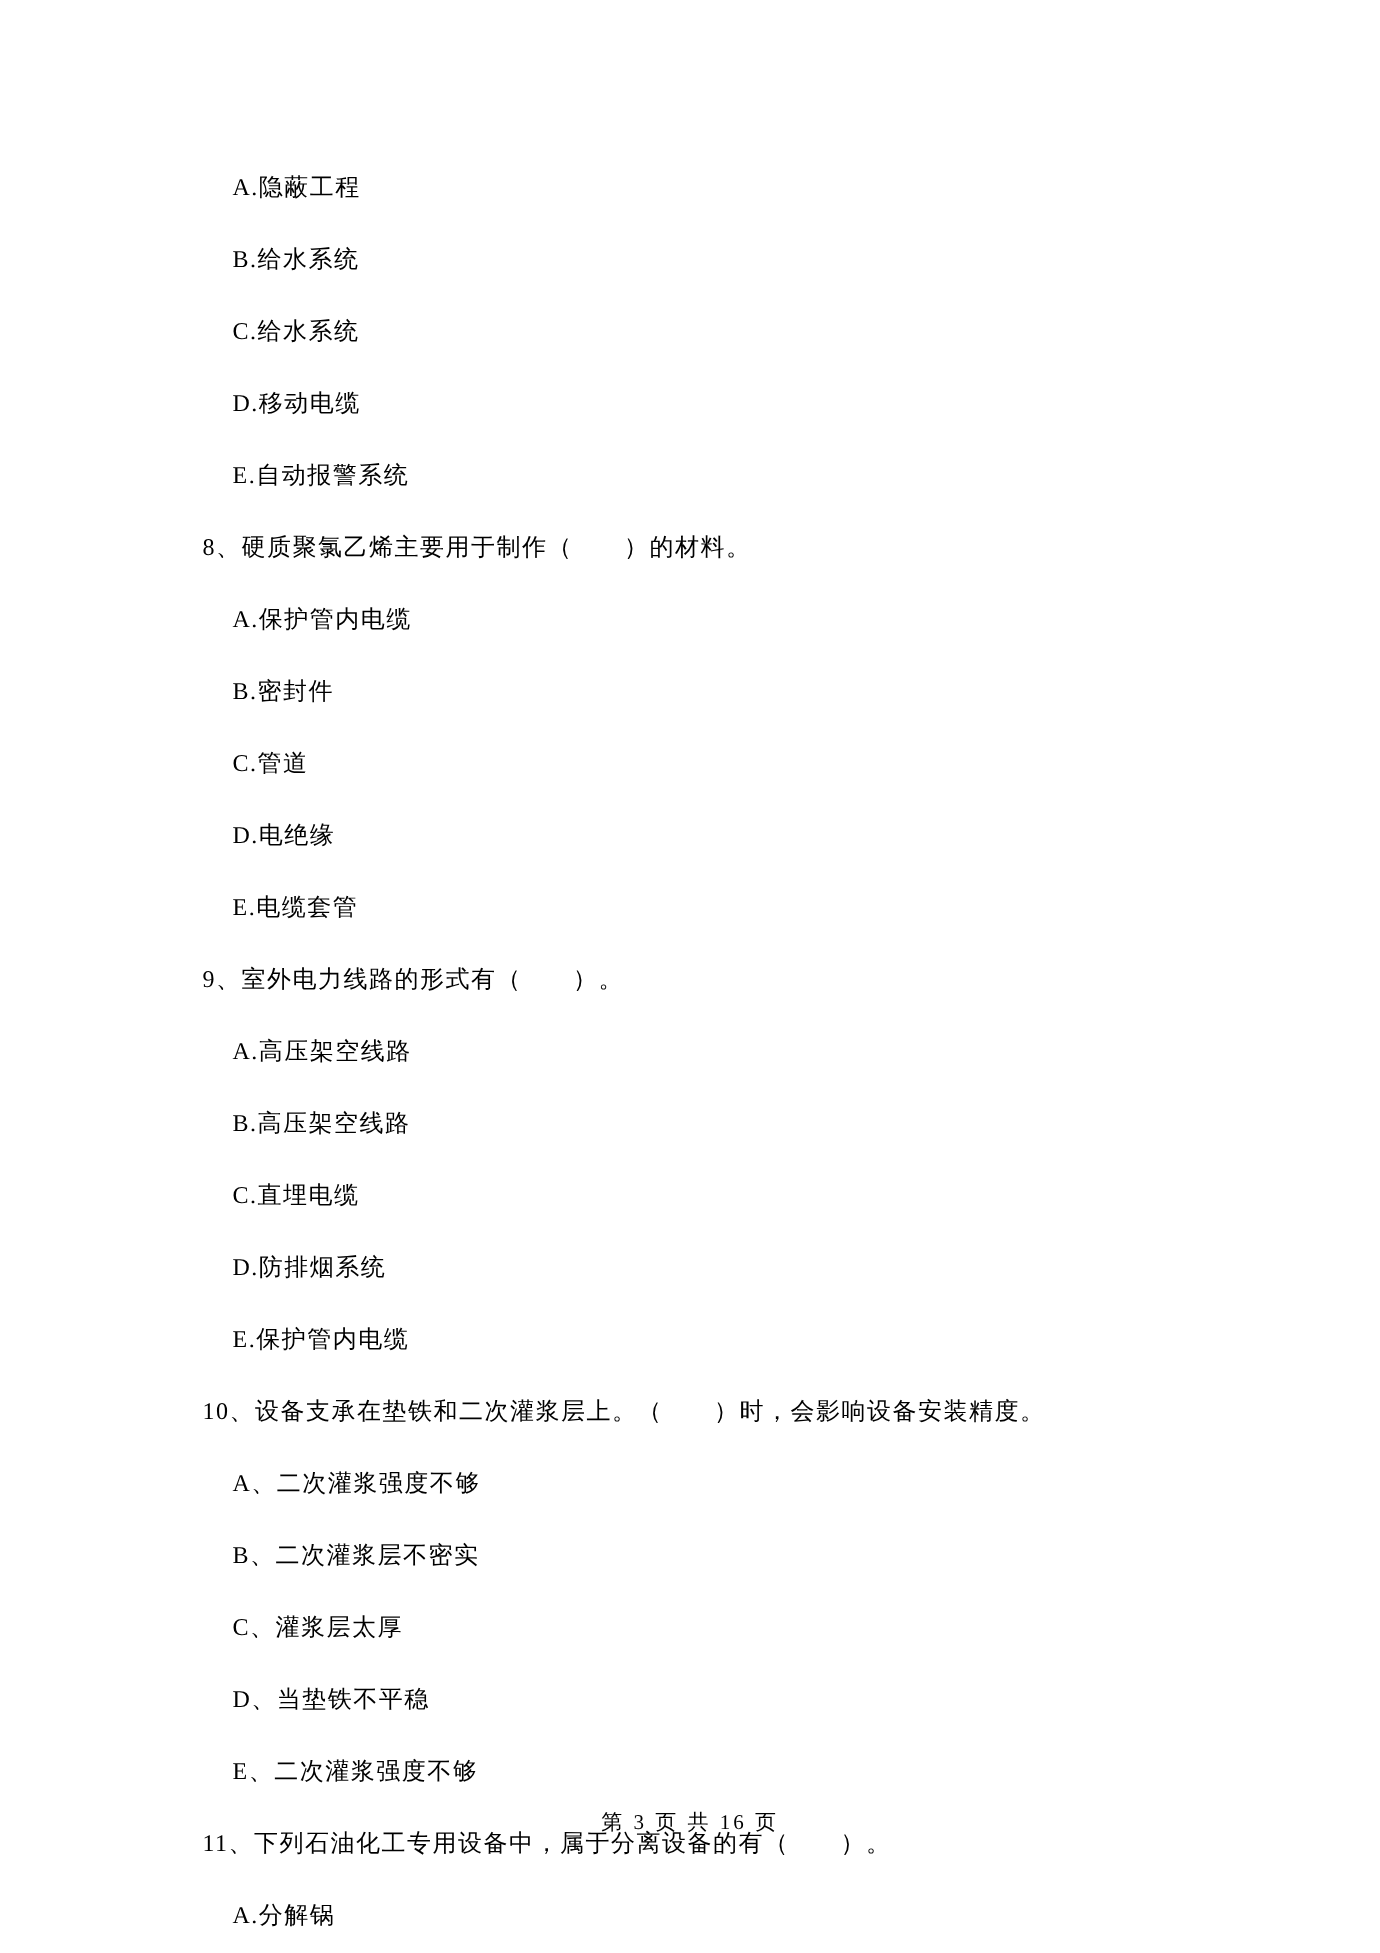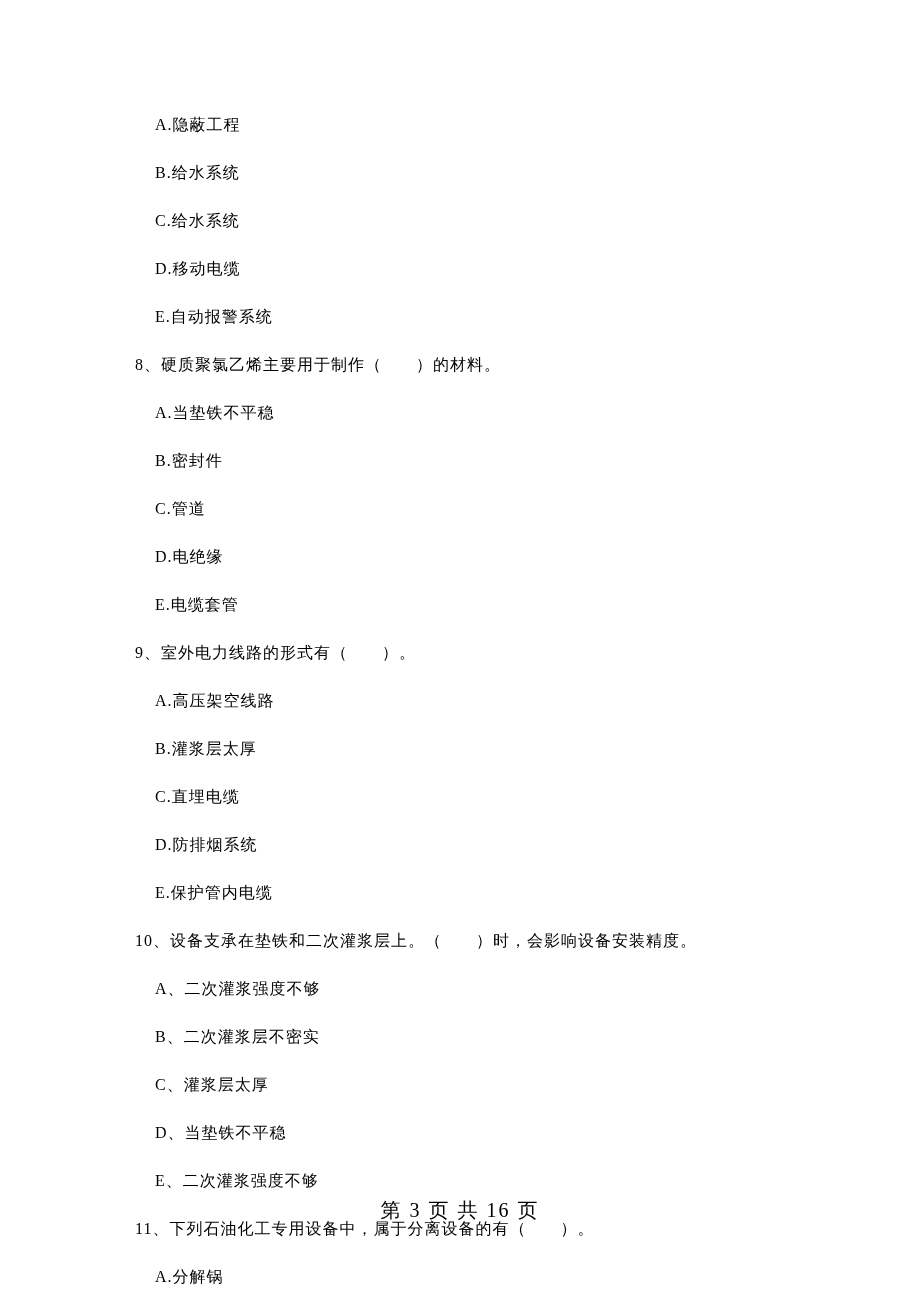--- a/index.html
+++ b/index.html
@@ -27,48 +27,48 @@
     .question {
       margin-bottom: 27px;
       letter-spacing: 1px;
     }
     .footer {
       position: absolute;
       bottom: 78px;
       left: 0;
       width: 100%;
       text-align: center;
-      font-size: 20px;
+      font-size: 14px;
       letter-spacing: 2px;
     }
   </style>
 </head>
 <body>
 
 <div>
   <div class="option">A.隐蔽工程</div>
   <div class="option">B.给水系统</div>
   <div class="option">C.给水系统</div>
   <div class="option">D.移动电缆</div>
   <div class="option">E.自动报警系统</div>
 </div>
 
 <div class="question">8、硬质聚氯乙烯主要用于制作（　　）的材料。</div>
 <div>
-  <div class="option">A.当垫铁不平稳</div>
+  <div class="option">A.保护管内电缆</div>
   <div class="option">B.密封件</div>
   <div class="option">C.管道</div>
   <div class="option">D.电绝缘</div>
   <div class="option">E.电缆套管</div>
 </div>
 
 <div class="question">9、室外电力线路的形式有（　　）。</div>
 <div>
   <div class="option">A.高压架空线路</div>
-  <div class="option">B.灌浆层太厚</div>
+  <div class="option">B.高压架空线路</div>
   <div class="option">C.直埋电缆</div>
   <div class="option">D.防排烟系统</div>
   <div class="option">E.保护管内电缆</div>
 </div>
 
 <div class="question">10、设备支承在垫铁和二次灌浆层上。（　　）时，会影响设备安装精度。</div>
 <div>
   <div class="option">A、二次灌浆强度不够</div>
   <div class="option">B、二次灌浆层不密实</div>
   <div class="option">C、灌浆层太厚</div>

